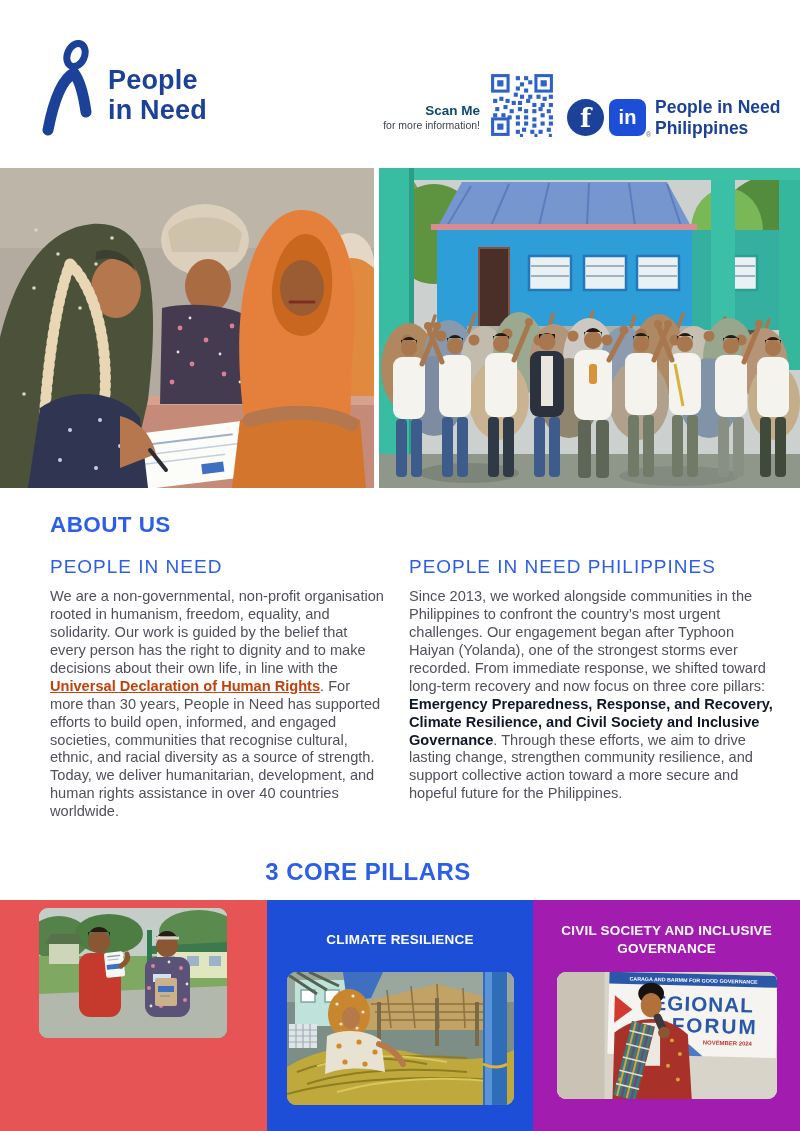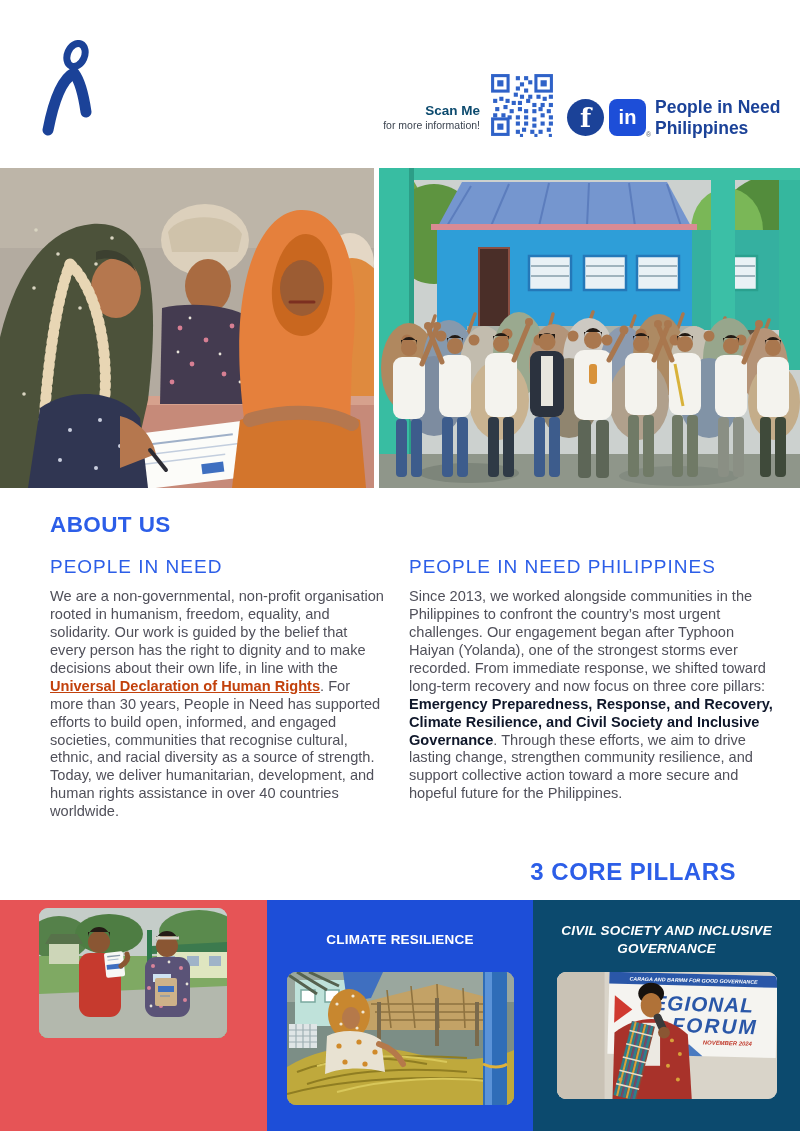--- a/index.html
+++ b/index.html
@@ -33,41 +33,45 @@
   .col-head{color:#2c5ee8;font-weight:500;font-size:19px;letter-spacing:1px;}
   .head-left{left:50px;top:556px;}
   .head-right{left:409px;top:556px;}
   .body-copy{font-size:14.6px;line-height:1.23;color:#50505a;}
   .body-left{left:50px;top:588px;width:334px;}
   .body-right{left:409px;top:588px;width:367px;}
   .body-copy a{color:#c2410c;text-decoration:underline;font-weight:bold;}
   .body-copy b{color:#0f172a;}
 
   
-  .pillars-title{left:0;top:858px;width:736px;text-align:right;color:#2c5ee8;font-weight:800;font-size:24px;letter-spacing:.5px;}
+  .pillars-title{left:0;top:858px;width:736px;text-align:center;color:#2c5ee8;font-weight:800;font-size:24px;letter-spacing:.5px;}
   .cards{left:0;top:900px;width:800px;height:231px;display:flex;}
   .card{flex:1 1 0;display:flex;flex-direction:column;align-items:center;}
   .card-label{margin-top:16px;height:48px;display:flex;align-items:center;justify-content:center;
       color:#ffffff;font-weight:700;font-size:13.5px;letter-spacing:.2px;text-align:center;line-height:1.35;max-width:228px;}
   .card-photo{margin-top:8px;border-radius:9px;overflow:hidden;background:#bbb;}
   .card-photo svg{display:block;width:100%;height:100%;}
   .cp1{width:188px;height:130px;}
   .cp2{width:227px;height:133px;}
   .cp3{width:220px;height:127px;}
 </style>
 </head>
 <body>
 
 <div class="page">
 
   <div class="abs logo-row">
     <svg width="58" height="96" viewBox="0 0 58 96">
       <ellipse cx="38" cy="15" rx="8.5" ry="12" transform="rotate(24 38 15)" fill="none" stroke="#1b4298" stroke-width="7"></ellipse>
       <path d="M10 90 C17 54 26 38 36 33 C42 41 46 58 48 72" fill="none" stroke="#1b4298" stroke-width="11" stroke-linecap="round" stroke-linejoin="round"></path>
     </svg>
+    <div class="logo-text">
+      <div>People</div>
+      <div>in Need</div>
+    </div>
   </div>
 
   <div class="abs scan-block">
     <div class="scan-title">Scan Me</div>
     <div class="scan-sub">for more information!</div>
   </div>
 
   <div class="abs qr-box">
     <svg width="66" height="66" viewBox="0 0 64 64">
       <rect x="0" y="0" width="64" height="64" fill="#ffffff"></rect>
@@ -494,21 +498,21 @@
               </g>
             <path d="M92 72 C104 76 112 84 116 92" stroke="#b5794a" stroke-width="6" fill="none" stroke-linecap="round"></path>
           </g>
           <rect x="196" y="0" width="24" height="133" fill="#2f6db8"></rect>
           <rect x="198" y="0" width="7" height="133" fill="#5b93d8"></rect>
           <path d="M196 92 C204 96 214 96 220 92" stroke="#e0b23a" stroke-width="3" fill="none"></path>
         </svg>
       </div>
     </div>
 
-    <div class="card" style="background-color: #0c4a6e; font-style: italic;">
+    <div class="card" style="background-color: #a21caf;">
       <div class="card-label">CIVIL SOCIETY AND INCLUSIVE GOVERNANCE</div>
       <div class="card-photo cp3">
         <svg viewBox="0 0 222 130" preserveAspectRatio="none">
           <rect width="222" height="130" fill="#d9d4c9"></rect>
           <rect width="48" height="130" fill="#c9c2b5"></rect>
           <g transform="rotate(1.5 140 40)">
             <rect x="52" y="2" width="170" height="84" fill="#f5f4f0"></rect>
             <rect x="52" y="2" width="170" height="12" fill="#2a57a8"></rect>
             <text x="137" y="10.5" text-anchor="middle" font-size="5.4" font-weight="bold" fill="#ffffff" font-family="Liberation Sans, sans-serif">CARAGA AND BARMM FOR GOOD GOVERNANCE</text>
             <polygon points="58,26 76,40 58,54" fill="#d03a30"></polygon>

